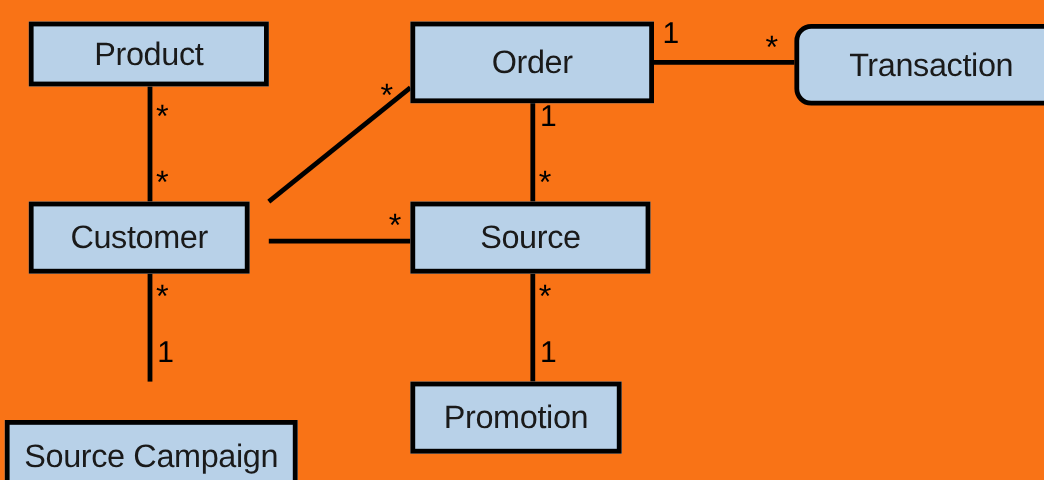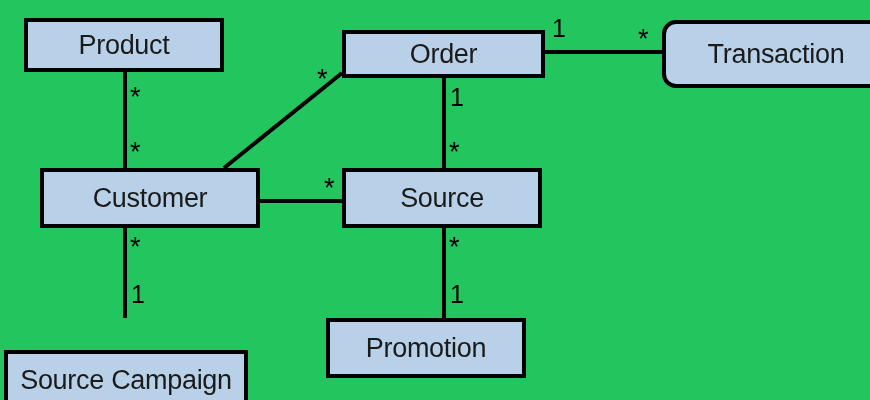--- a/index.html
+++ b/index.html
@@ -8,21 +8,21 @@
     padding: 0;
     background: #ffffff;
   }
   body {
     font-family: "Liberation Sans", sans-serif;
   }
   #diagram-canvas {
     position: relative;
     width: 870px;
     height: 400px;
-    background: #22c55e;
+    background: #f97316;
     overflow: hidden;
   }
   #diagram-svg {
     position: absolute;
     left: 0;
     top: 0;
     width: 870px;
     height: 400px;
   }
   .entity-box {
@@ -70,36 +70,36 @@
         <line x1="224" y1="201" x2="342" y2="201"></line>
         <line x1="125" y1="228" x2="125" y2="318"></line>
         <line x1="444" y1="228" x2="444" y2="318"></line>
       </g>
   </svg>
 
   <div id="entity-layer">
       <div class="entity-box" style="left: 24px; top: 18px; width: 200px; height: 54px; background: rgb(184, 209, 232); border-color: rgb(0, 0, 0);">
         <span>Product</span>
       </div>
-      <div class="entity-box" style="left: 342px; top: 30px; width: 203px; height: 48px; background: rgb(184, 209, 232); border-color: rgb(0, 0, 0);">
+      <div class="entity-box" style="left: 342px; top: 18px; width: 203px; height: 68px; background: rgb(184, 209, 232); border-color: rgb(0, 0, 0);">
         <span>Order</span>
       </div>
       <div class="entity-box" style="left: 662px; top: 20px; width: 228px; height: 68px; background: rgb(184, 209, 232); border-color: rgb(0, 0, 0); border-radius: 14px;">
         <span>Transaction</span>
       </div>
-      <div class="entity-box" style="left: 24px; top: 168px; width: 220px; height: 60px; background: rgb(184, 209, 232); border-color: rgb(0, 0, 0); margin-left: 16px;">
+      <div class="entity-box" style="left: 24px; top: 168px; width: 184px; height: 60px; background: rgb(184, 209, 232); border-color: rgb(0, 0, 0);">
         <span>Customer</span>
       </div>
       <div class="entity-box" style="left: 342px; top: 168px; width: 200px; height: 60px; background: rgb(184, 209, 232); border-color: rgb(0, 0, 0);">
         <span>Source</span>
       </div>
       <div class="entity-box" style="left: 4px; top: 318px; width: 244px; height: 60px; background: rgb(184, 209, 232); border-color: rgb(0, 0, 0); margin-top: 32px;">
         <span>Source Campaign</span>
       </div>
-      <div class="entity-box" style="left: 326px; top: 318px; width: 200px; height: 60px; background: rgb(184, 209, 232); border-color: rgb(0, 0, 0);">
+      <div class="entity-box" style="left: 342px; top: 318px; width: 176px; height: 60px; background: rgb(184, 209, 232); border-color: rgb(0, 0, 0);">
         <span>Promotion</span>
       </div>
     </div>
   <div id="label-layer">
       <span class="mult-label star" style="left: 130px; top: 84px;">*</span>
       <span class="mult-label star" style="left: 130px; top: 139px;">*</span>
       <span class="mult-label star" style="left: 317px; top: 66px;">*</span>
       <span class="mult-label" style="left: 552px; top: 16px;">1</span>
       <span class="mult-label star" style="left: 638px; top: 26px;">*</span>
       <span class="mult-label" style="left: 450px; top: 85px;">1</span>

